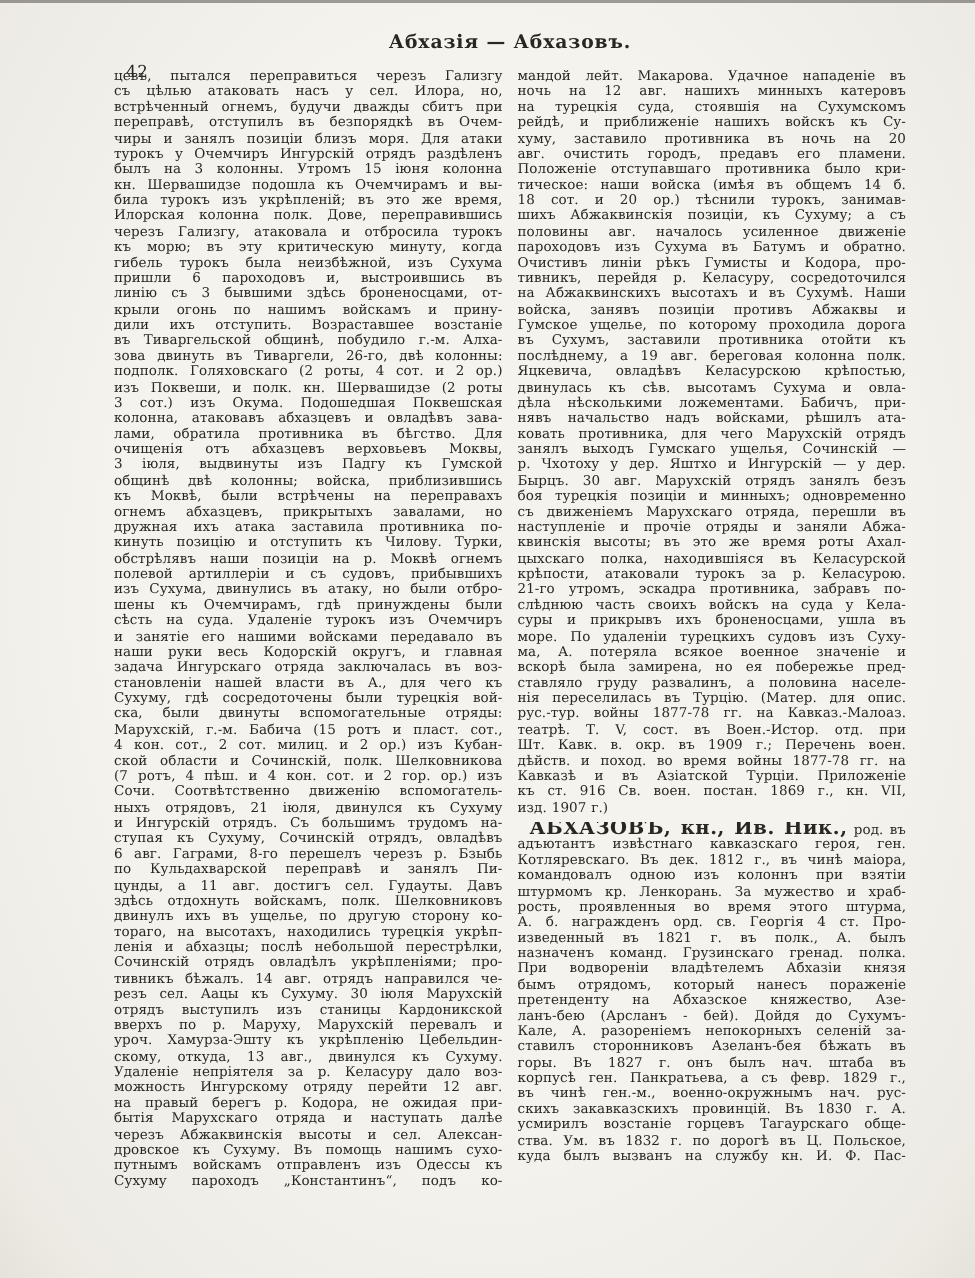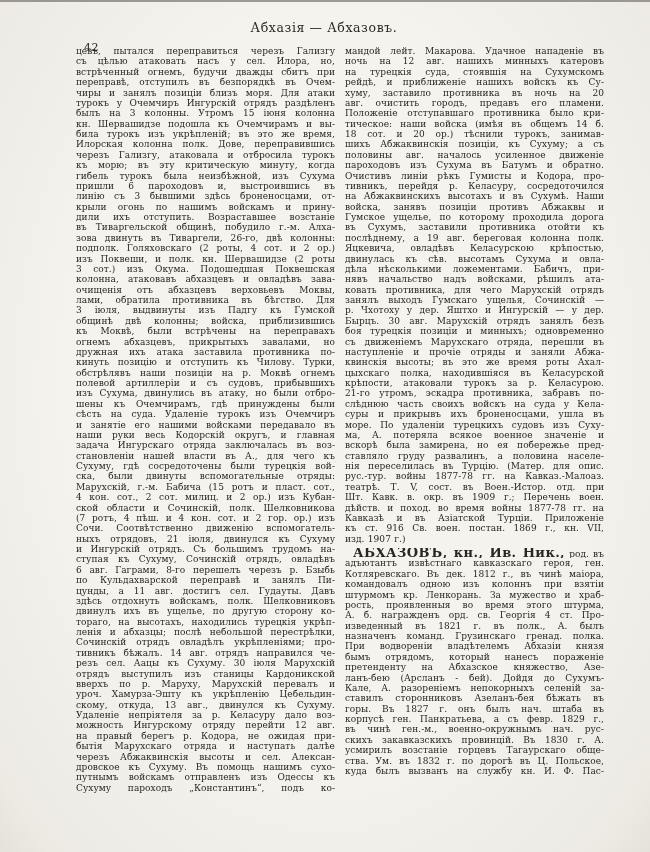--- a/index.html
+++ b/index.html
@@ -2,22 +2,22 @@
 <html><head>
 <meta charset="utf-8">
 <style>
   html,body{margin:0;padding:0;}
   body{width:650px;height:852px;background:#dddcd6;font-family:"DejaVu Serif",serif;}
   .page{position:relative;width:650px;height:852px;overflow:hidden;
         background:radial-gradient(ellipse at 50% 45%, #f4f3ee 55%, #eceae3 92%, #e4e2da 100%);
         color:#2a2722;}
   .scan-edge{position:absolute;top:0;left:0;width:650px;height:2px;background:#55524c;opacity:.55;}
   .page-number{position:absolute;top:21px;left:84px;font-size:11px;letter-spacing:.5px;margin-top:20px;}
-  .running-title{position:absolute;top:20px;left:60px;width:528px;text-align:center;
-                 font-weight:normal;font-size:12.5px;letter-spacing:.6px;}
+  .running-title{position:absolute;top:20px;left:76px;width:528px;text-align:center;
+                 font-weight:bold;font-size:12.5px;letter-spacing:.6px;}
   .text-block{position:absolute;top:46px;left:76px;width:528px;display:flex;gap:10px;}
   .col{width:259px;font-size:9px;line-height:10.39px;}
   .line{text-align:justify;text-align-last:justify;height:10.39px;overflow:hidden;
         word-spacing:.4px;letter-spacing:.05px;}
   .line.para-end{text-align-last:left;}
   .line.indent{text-indent:8px;}
   .entry-block{margin-top:4px;}
   .headword{font-weight:bold;font-size:13px;letter-spacing:.4px;}
 </style>
 </head>
@@ -47,22 +47,22 @@
         <div class="line">пришли 6 пароходовъ и, выстроившись въ</div>
         <div class="line">линію съ 3 бывшими здѣсь броненосцами, от-</div>
         <div class="line">крыли огонь по нашимъ войскамъ и прину-</div>
         <div class="line">дили ихъ отступить. Возраставшее возстаніе</div>
         <div class="line">въ Тиваргельской общинѣ, побудило г.-м. Алха-</div>
         <div class="line">зова двинуть въ Тиваргели, 26-го, двѣ колонны:</div>
         <div class="line">подполк. Голяховскаго (2 роты, 4 сот. и 2 ор.)</div>
         <div class="line">изъ Поквеши, и полк. кн. Шервашидзе (2 роты</div>
         <div class="line">3 сот.) изъ Окума. Подошедшая Поквешская</div>
         <div class="line">колонна, атаковавъ абхазцевъ и овладѣвъ зава-</div>
+        <div class="line">лами, обратила противника въ бѣгство. Для</div>
         <div class="line">очищенія отъ абхазцевъ верховьевъ Моквы,</div>
-        <div class="line">лами, обратила противника въ бѣгство. Для</div>
         <div class="line">3 іюля, выдвинуты изъ Падгу къ Гумской</div>
         <div class="line">общинѣ двѣ колонны; войска, приблизившись</div>
         <div class="line">къ Моквѣ, были встрѣчены на переправахъ</div>
         <div class="line">огнемъ абхазцевъ, прикрытыхъ завалами, но</div>
         <div class="line">дружная ихъ атака заставила противника по-</div>
         <div class="line">кинуть позицію и отступить къ Чилову. Турки,</div>
         <div class="line">обстрѣлявъ наши позиціи на р. Моквѣ огнемъ</div>
         <div class="line">полевой артиллеріи и съ судовъ, прибывшихъ</div>
         <div class="line">изъ Сухума, двинулись въ атаку, но были отбро-</div>
         <div class="line">шены къ Очемчирамъ, гдѣ принуждены были</div>

